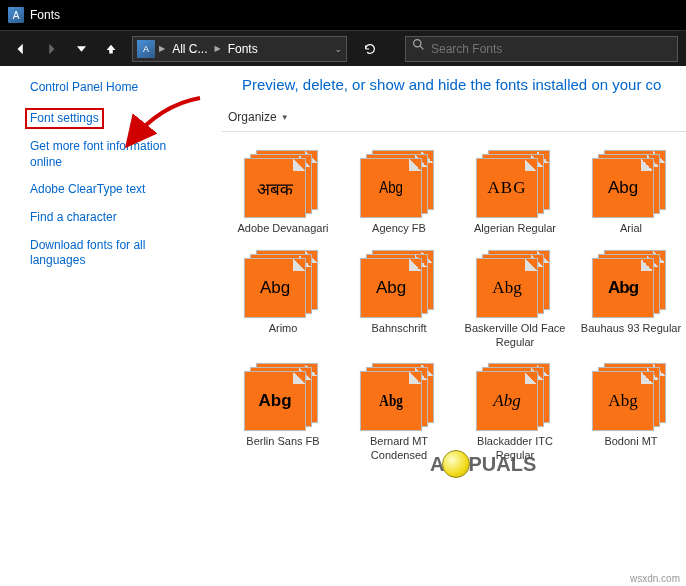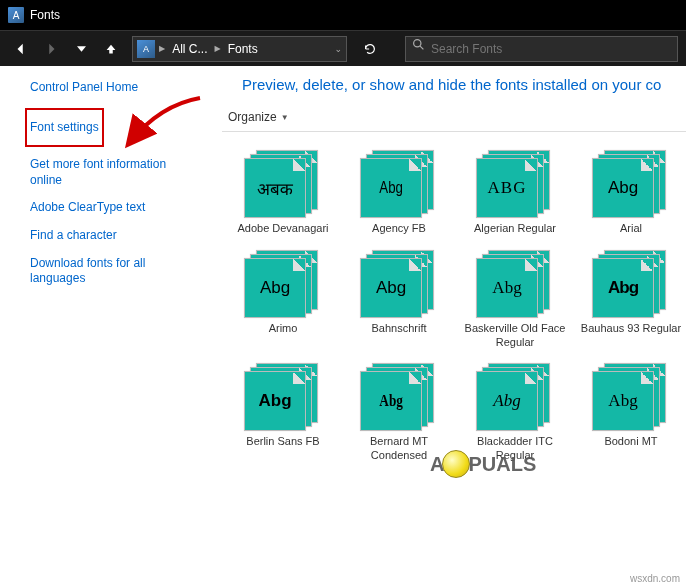--- a/index.html
+++ b/index.html
@@ -22,32 +22,32 @@
   .addr .drop { margin-left:auto;}
   .refresh-btn{width:30px;height:26px;display:flex;align-items:center;justify-content:center;color:#fff;margin-left:4px;}
   .search { flex:1; height:26px; background:#2b2b2b; border:1px solid #555; display:flex; padding:0 6px; margin-left:16px; gap:6px;}
   .search input { background:transparent; border:none; outline:none; color:#888; font-size:12px; flex:1;}
   .search-ico{color:#aaa;}
 
   
   .content { display:flex; height: calc(586px - 30px - 36px); }
   .sidebar { width: 210px; padding: 14px 12px 0 30px; border-right: none; }
   .sidebar a { display:block; font-size:12px; color:#0066cc; text-decoration:none; margin-bottom:12px; line-height:1.3; cursor:pointer;}
-  .sidebar a.highlight { border:2px solid #d00000; padding:10px 3px; margin-left:-5px; display:inline-block; margin-bottom:10px;}
+  .sidebar a.highlight { border:2px solid #d00000; padding:1px 3px; margin-left:-5px; display:inline-block; margin-bottom:10px;}
 
   .main { flex:1; padding: 10px 0 0 12px; overflow:hidden; }
   .heading { color:#0066cc; font-size:15px; white-space:nowrap; margin-bottom:14px; padding-left:20px;}
   .toolbar { border-bottom:1px solid #ddd; padding:0 0 6px 6px;}
   .organize { font-size:12px; color:#333; display:inline-flex; align-items:center; gap:4px; cursor:pointer;}
   .organize .chev{font-size:8px;color:#555;}
 
   .grid { display:grid; grid-template-columns: repeat(4, 110px); gap: 10px 6px; padding:14px 4px 0 6px;}
   .item { display:flex; flex-direction:column; align-items:center; }
   .stack { position:relative; width:78px; height:70px; }
-  .page { position:absolute; width:62px; height:60px; background:#14b8a6; border:1px solid #bbb; box-shadow:0 0 1px rgba(0,0,0,.15); display:flex; align-items:center; justify-content:center;}
+  .page { position:absolute; width:62px; height:60px; background:#f97316; border:1px solid #bbb; box-shadow:0 0 1px rgba(0,0,0,.15); display:flex; align-items:center; justify-content:center;}
   .page.p2{ top:4px; left:12px; } 
   .page.p1{ top:8px; left:6px; z-index:1;}  
   .page.p0{ top:12px; left:0; z-index:2;} 
   .page::before{content:"";position:absolute;top:0;right:0;width:12px;height:12px;background:linear-gradient(225deg,transparent 50%,#e0e0e0 50%);}
   .sample { font-size:17px; color:#000; }
   .label { font-size:11px; color:#333; text-align:center; margin-top:6px; max-width:105px; line-height:1.25;}
 
   
   .arrow-annot{position:absolute; left:120px; top:90px; z-index:50; pointer-events:none;}
   .watermark{position:absolute; right:6px; bottom:2px; font-size:10px; color:#999;}

